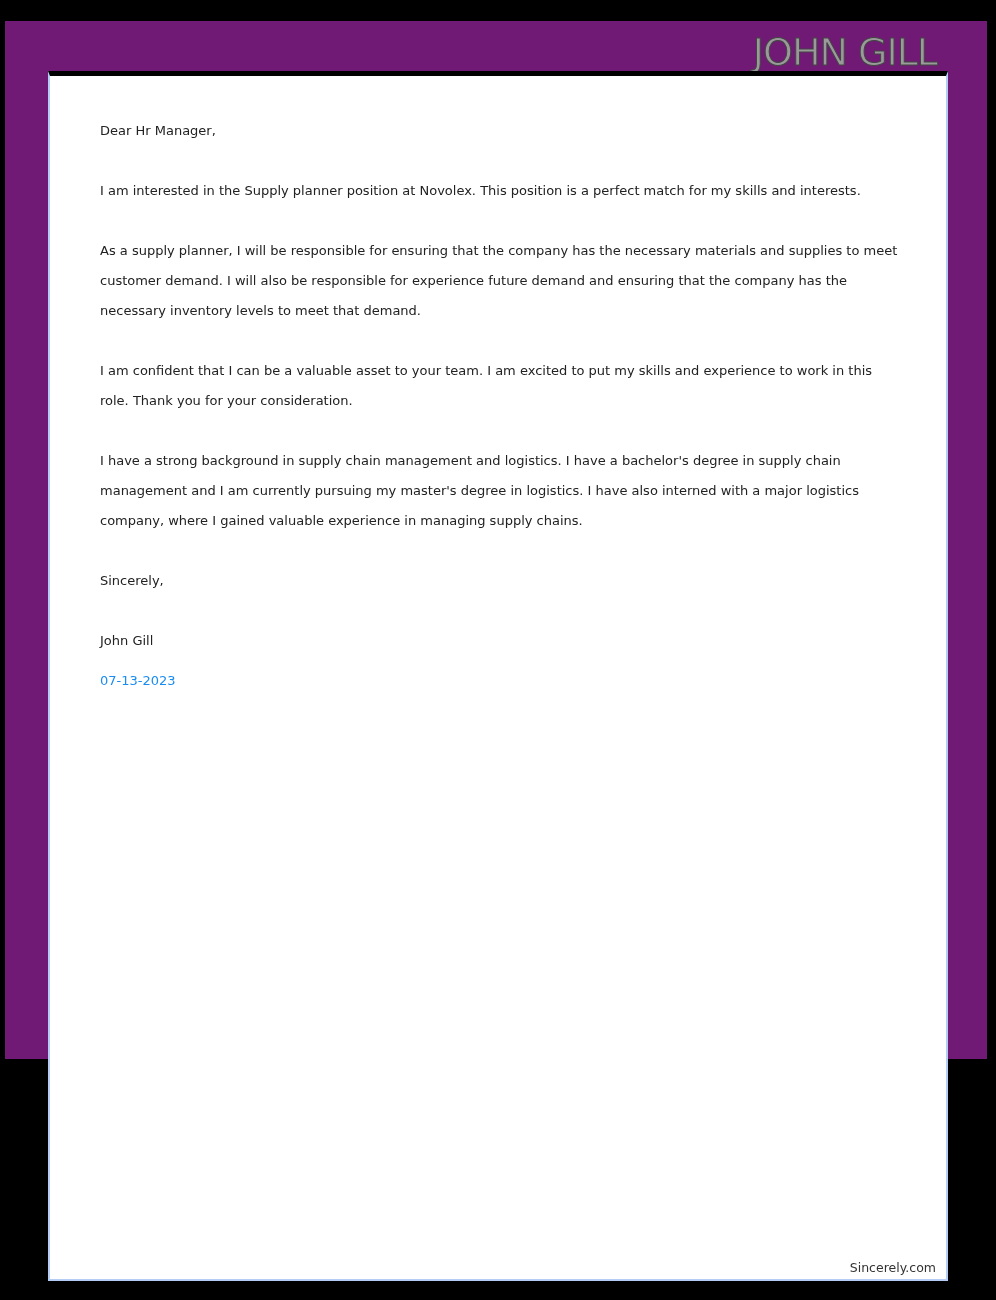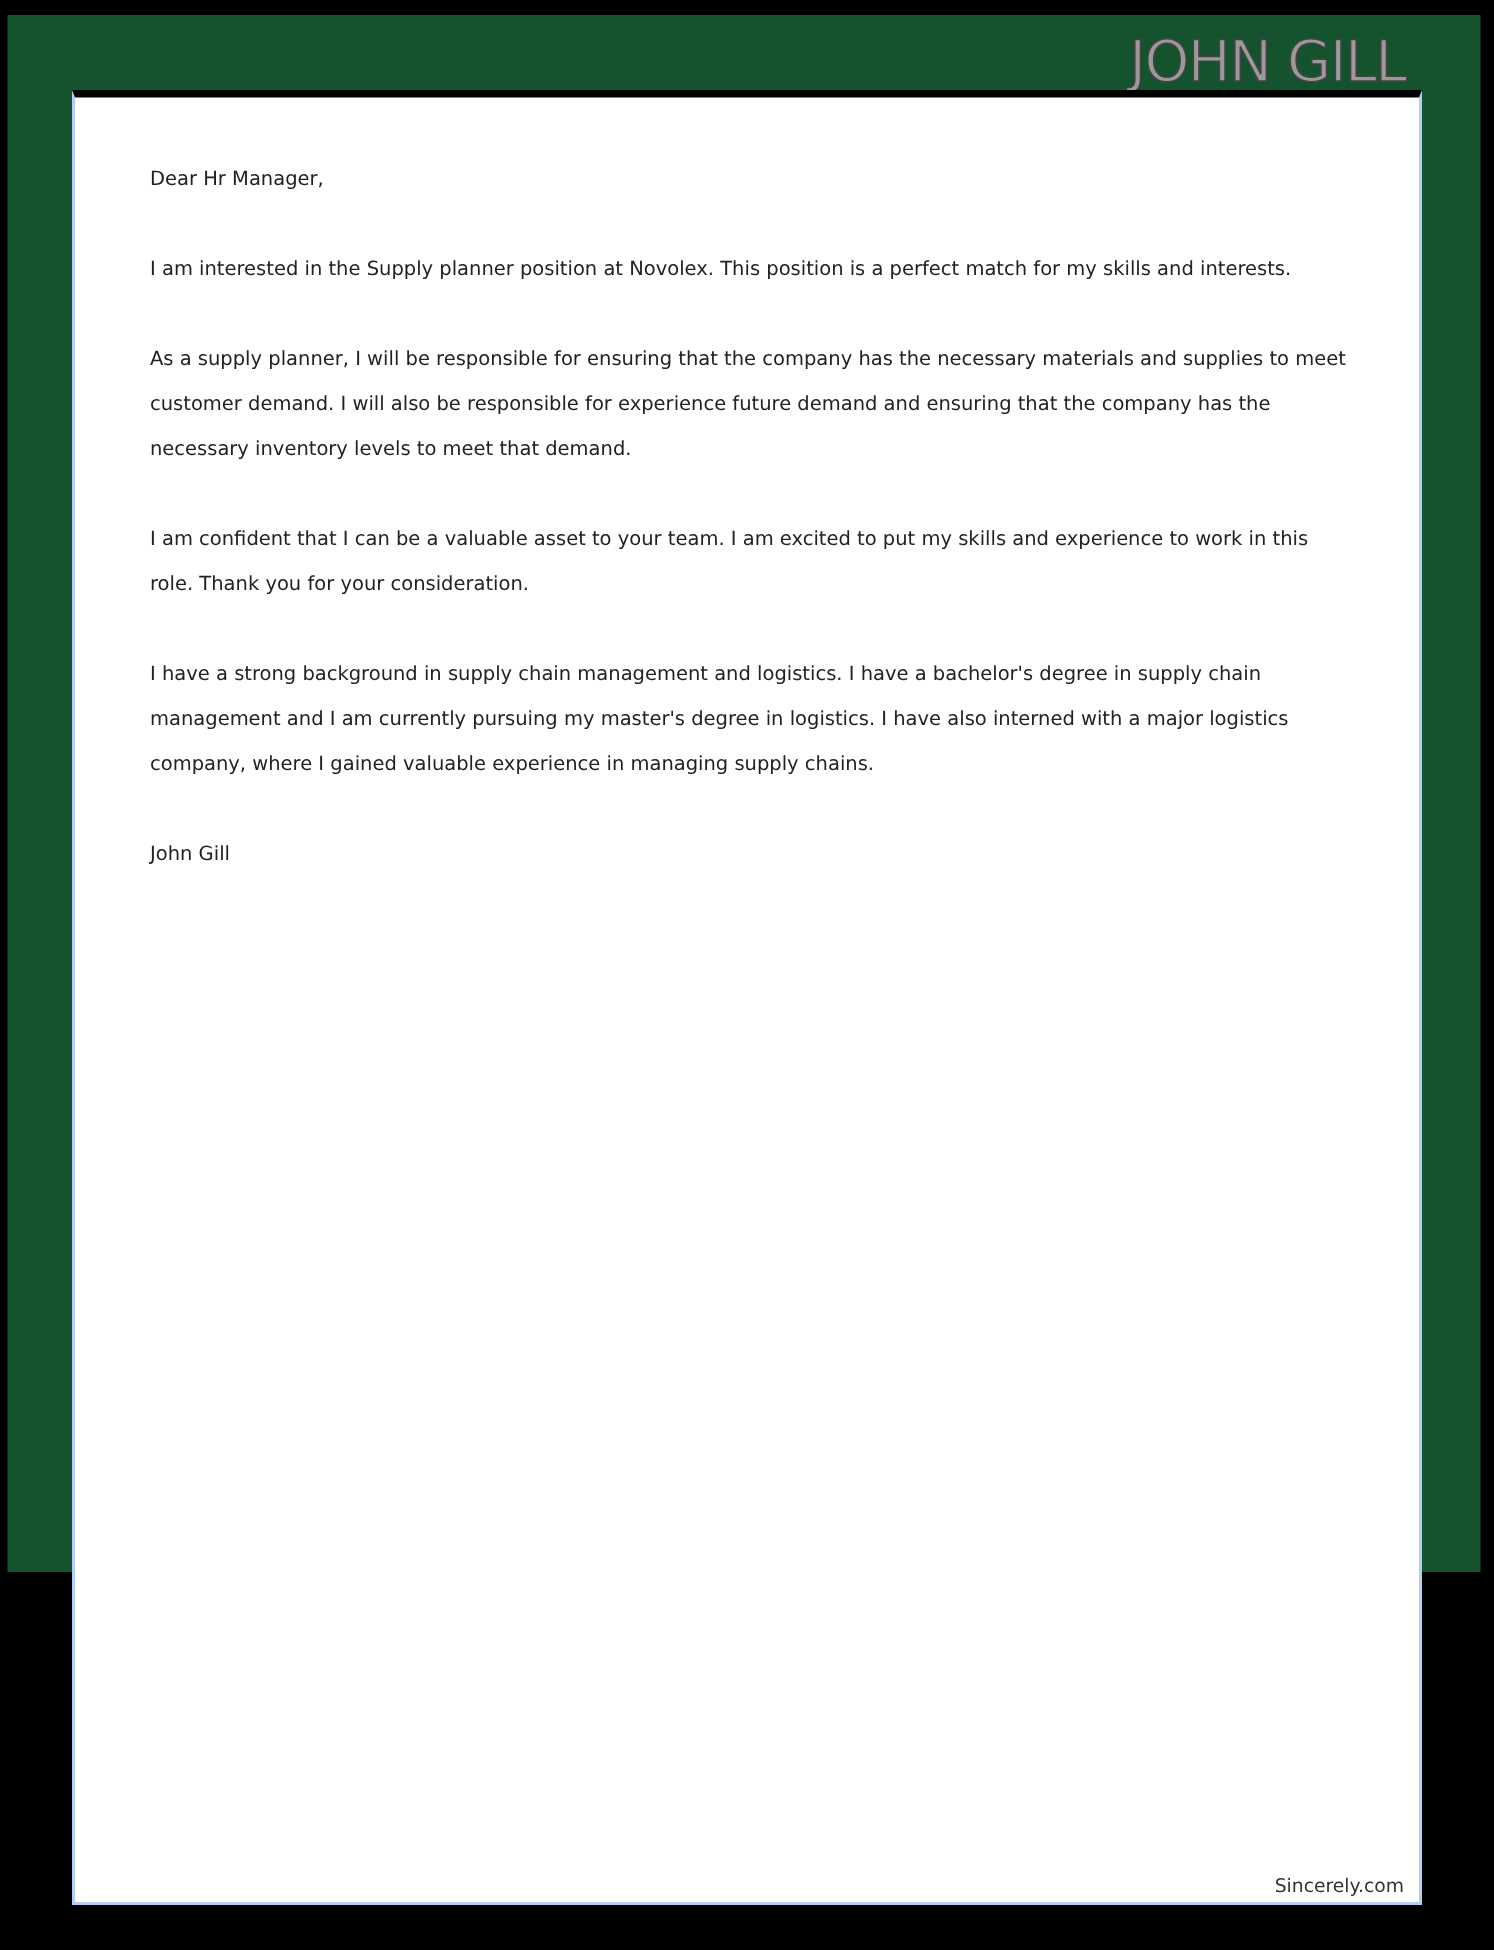--- a/index.html
+++ b/index.html
@@ -5,23 +5,23 @@
     html, body { margin: 0; padding: 0; }
     body {
       width: 996px; height: 1300px;
       background: #000;
       position: relative;
       overflow: hidden;
       font-family: "DejaVu Sans", sans-serif;
     }
     .frame {
       position: absolute;
-      left: 5px; top: 10px;
+      left: 5px; top: 21px;
       width: 982px; height: 1038px;
-      background: #14532d;
+      background: #701a75;
     }
     .name {
       position: absolute;
       right: 50px; top: 12px;
       font-family: "DejaVu Sans", sans-serif;
       font-size: 38px;
       font-weight: normal;
       letter-spacing: -1px;
       color: #9a9a9a;
       -webkit-text-stroke: 1px #444;
@@ -61,17 +61,19 @@
 <div class="frame">
   <div class="name">JOHN GILL</div>
 
   <div class="card">
     <div class="letter">
       <p>Dear Hr Manager,</p>
       <p>I am interested in the Supply planner position at Novolex. This position is a perfect match for my skills and interests.</p>
       <p>As a supply planner, I will be responsible for ensuring that the company has the necessary materials and supplies to meet customer demand. I will also be responsible for experience future demand and ensuring that the company has the necessary inventory levels to meet that demand.</p>
       <p>I am confident that I can be a valuable asset to your team. I am excited to put my skills and experience to work in this role. Thank you for your consideration.</p>
       <p>I have a strong background in supply chain management and logistics. I have a bachelor's degree in supply chain management and I am currently pursuing my master's degree in logistics. I have also interned with a major logistics company, where I gained valuable experience in managing supply chains.</p>
+      <p>Sincerely,</p>
       <p class="tight">John Gill</p>
+      <p class="date">07-13-2023</p>
     </div>
     <div class="footer">Sincerely.com</div>
   </div>
 </div>
 
 </body></html>

